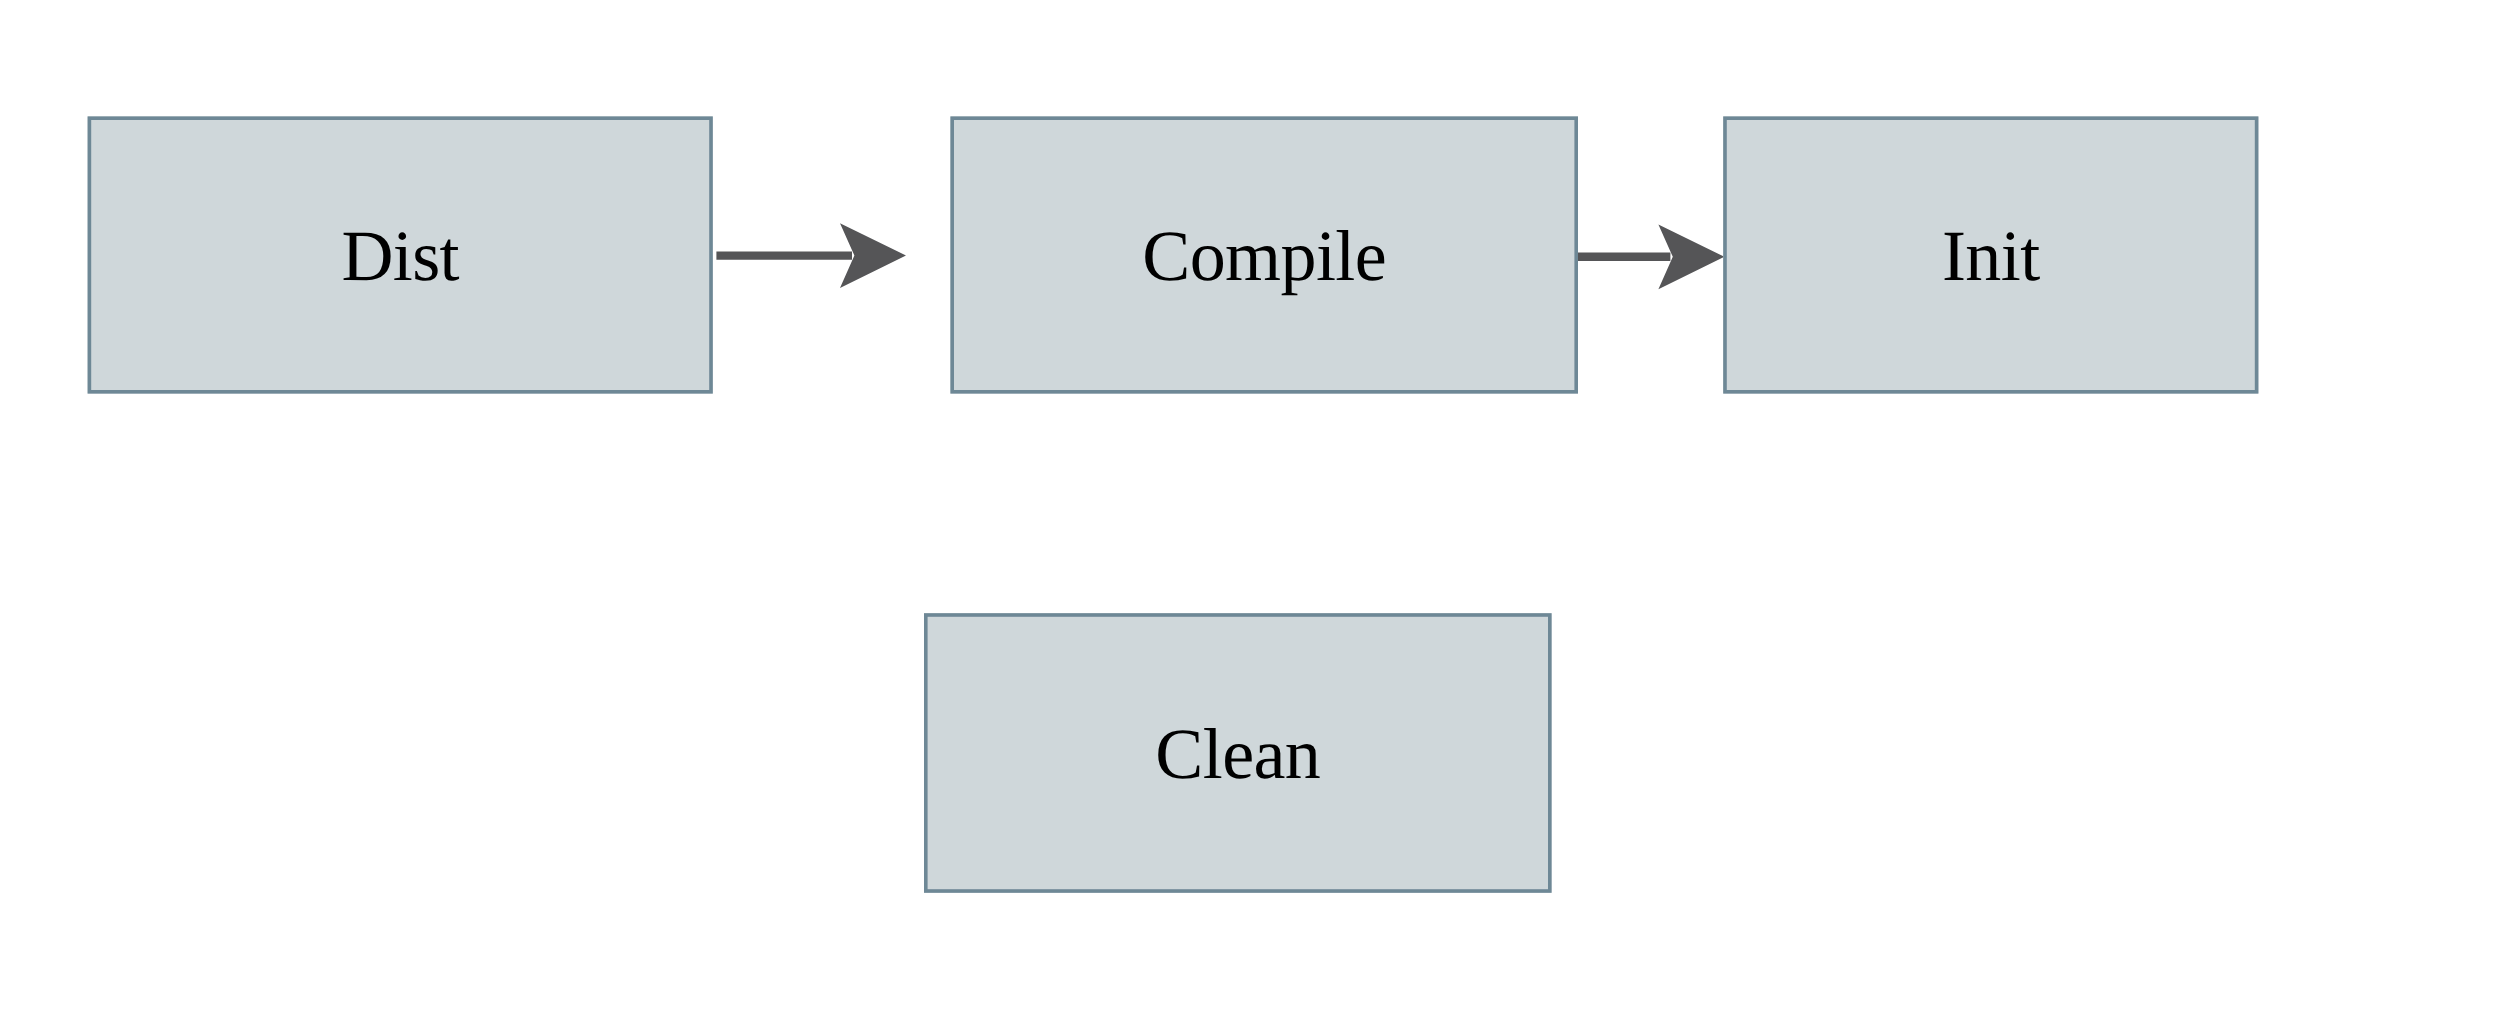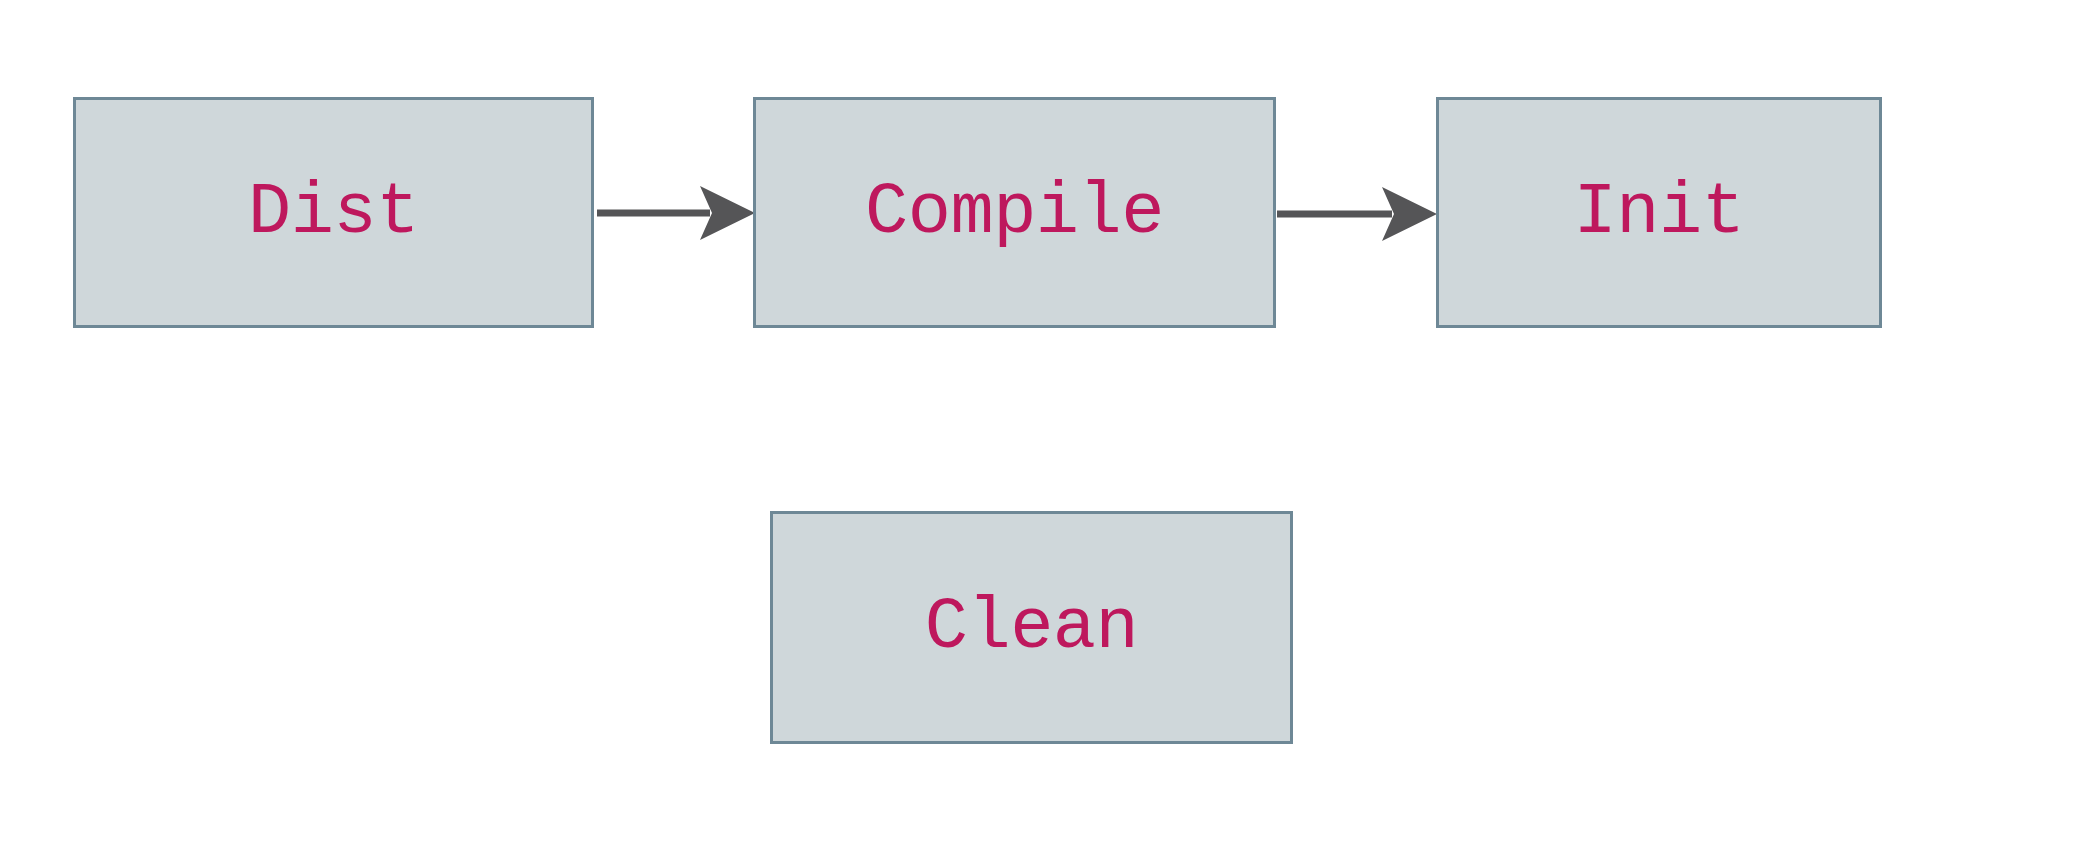--- a/index.html
+++ b/index.html
@@ -21,40 +21,40 @@
   .node {
     position: absolute;
     box-sizing: border-box;
     background: #cfd7da;
     border: 3px solid #6e8896;
     display: flex;
     align-items: center;
     justify-content: center;
   }
   .node-label {
-    font-family: Liberation Mono, monospace;
-    font-size: 72px;
+    font-family: Liberation Serif, serif;
+    font-size: 60px;
     font-weight: 400;
     line-height: 1;
-    color: #be185d;
+    color: #000000;
     letter-spacing: -0.5px;
     white-space: nowrap;
     -webkit-font-smoothing: antialiased;
   }
   .edge-layer {
     position: absolute;
     left: 0;
     top: 0;
     width: 2078px;
     height: 848px;
     pointer-events: none;
   }
   
   #node-dist    { left: 73px;   top: 97px;  width: 521px; height: 231px; }
-  #node-compile { left: 753px;  top: 97px;  width: 523px; height: 231px; }
+  #node-compile { left: 792px;  top: 97px;  width: 523px; height: 231px; }
   #node-init    { left: 1436px; top: 97px;  width: 446px; height: 231px; }
   #node-clean   { left: 770px;  top: 511px; width: 523px; height: 233px; }
 </style>
 </head>
 <body>
 
 <div id="canvas">
 
   <svg class="edge-layer" viewBox="0 0 2078 848" width="2078" height="848" xmlns="http://www.w3.org/2000/svg">
     <g>

